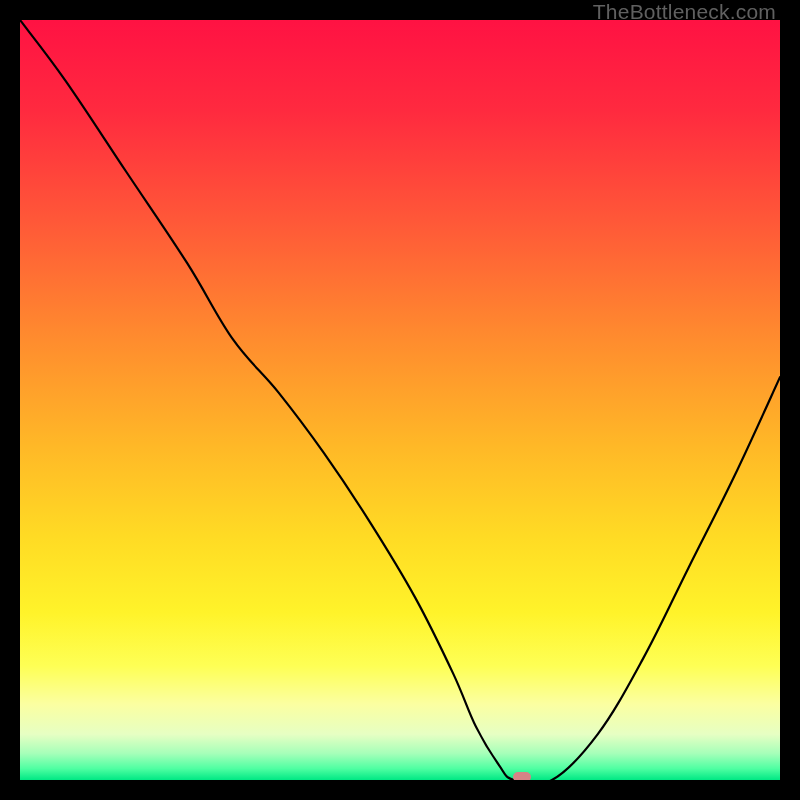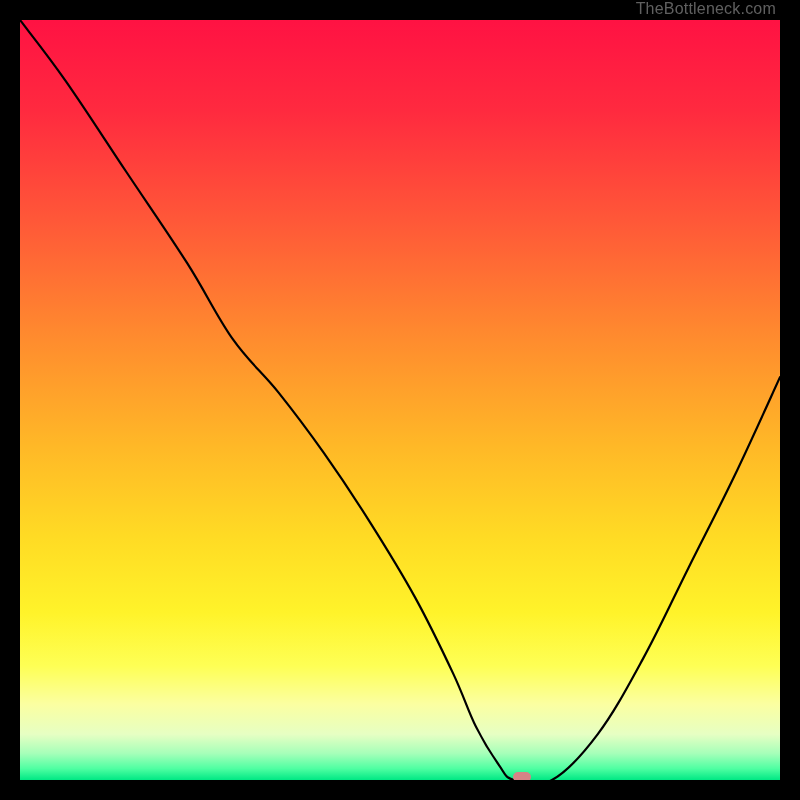--- a/index.html
+++ b/index.html
@@ -29,21 +29,21 @@
     left: 0;
     top: 0;
     width: 100%;
     height: 100%;
   }
   .attribution {
     position: absolute;
     right: 24px;
     top: 0px;
     color: #606060;
-    font-size: 16px;
+    font-size: 21px;
     font-weight: 500;
     letter-spacing: 0.2px;
   }
   svg.curve-layer {
     position: absolute;
     left: 0;
     top: 0;
     width: 100%;
     height: 100%;
     overflow: visible;

